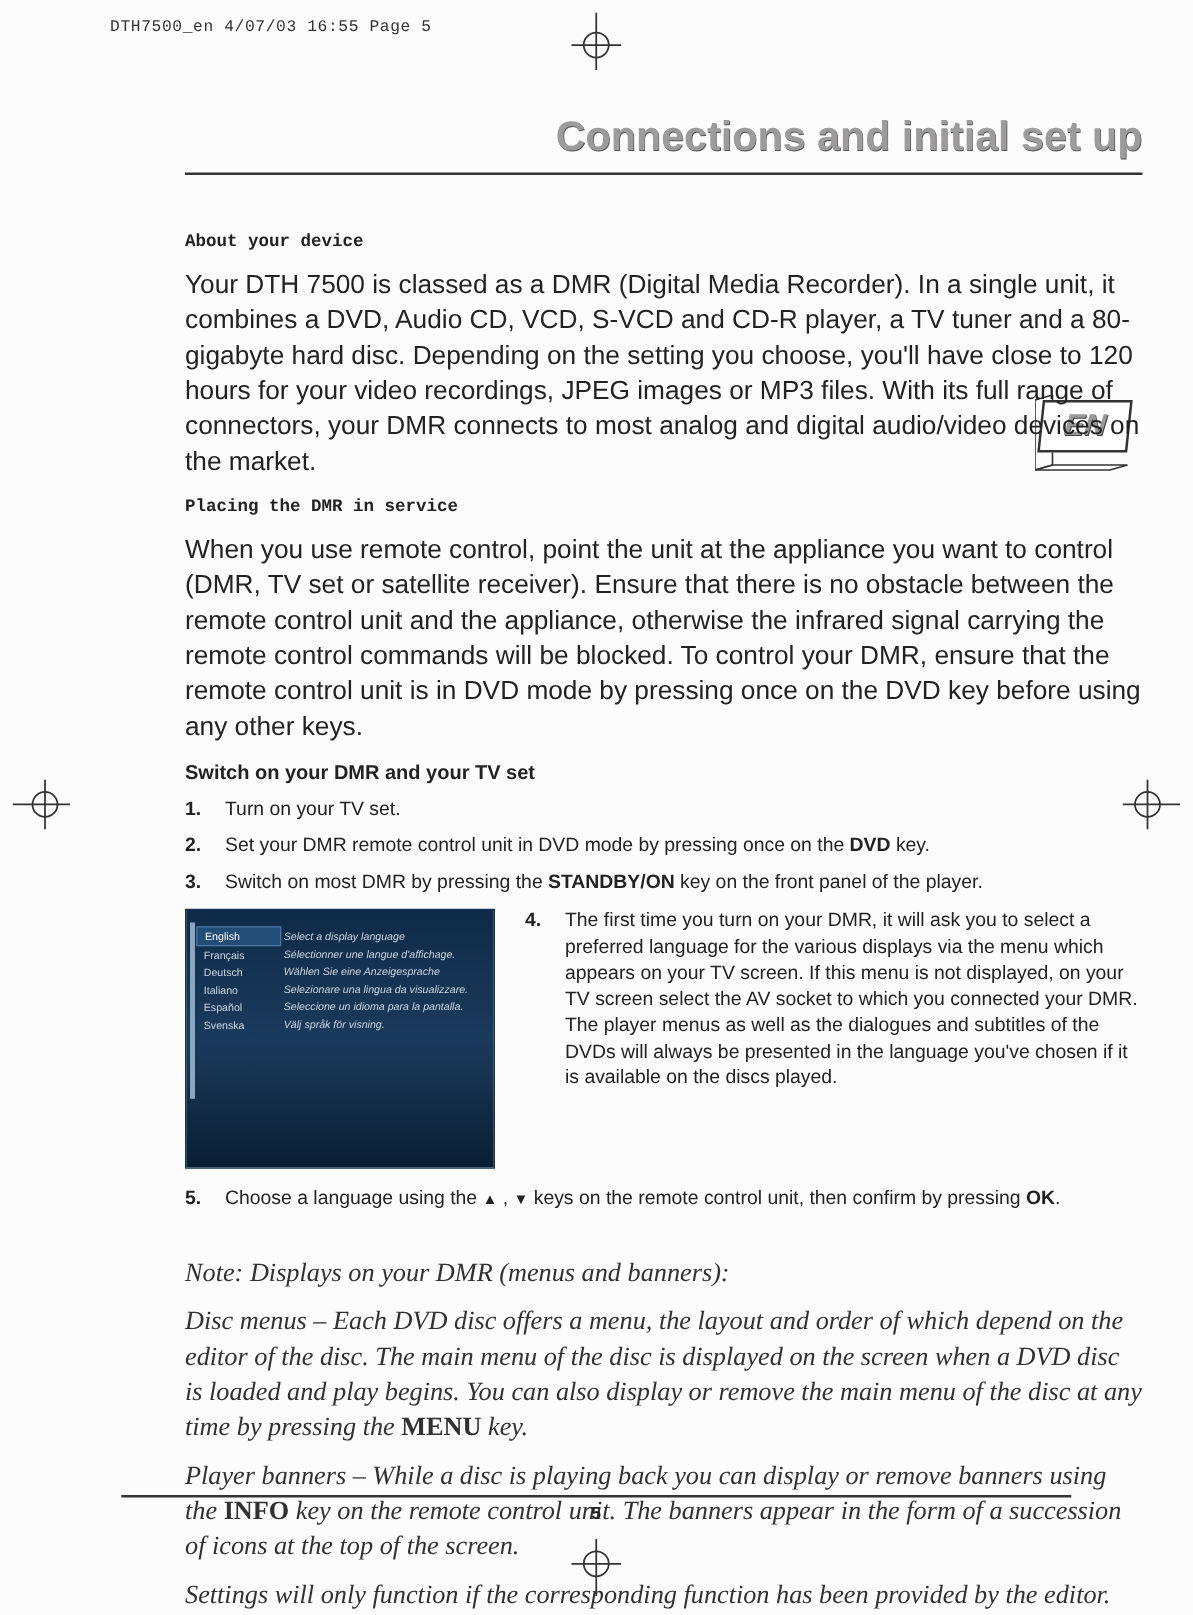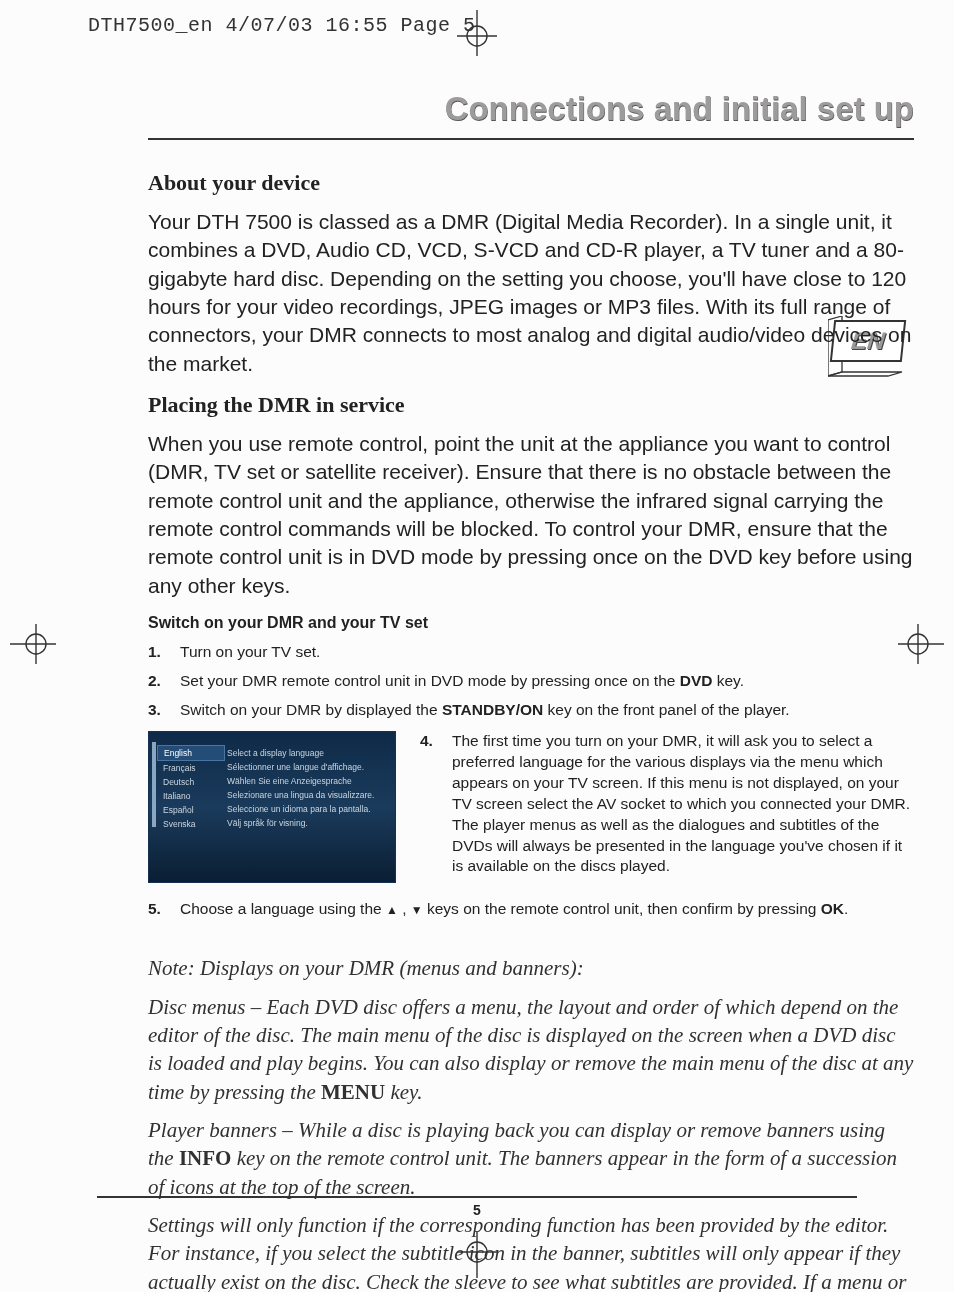--- a/index.html
+++ b/index.html
@@ -9,21 +9,21 @@
     background: #fcfcfc;
     font-family: Georgia, serif;
     position: relative;
     color: #222;
   }
   .crop-header {
     position: absolute;
     top: 14px;
     left: 88px;
     font-family: "Courier New", monospace;
-    font-size: 20px;
+    font-size: 13px;
     letter-spacing: 0.5px;
     color: #333;
   }
   .crop-mark-top, .crop-mark-bottom {
     position: absolute;
     left: 50%;
     transform: translateX(-50%);
   }
   .crop-mark-top { top: 10px; }
   .crop-mark-bottom { bottom: 10px; }
@@ -42,25 +42,25 @@
   }
   .page-title {
     font-family: Arial, Helvetica, sans-serif;
     font-size: 33px;
     font-weight: 800;
     color: #9d9b9b;
     text-shadow: 0.5px 0.5px 0 #555;
     text-align: right;
     padding-bottom: 10px;
     border-bottom: 2px solid #333;
-    margin-bottom: 30px;
+    margin-bottom: 46px;
   }
   h2 {
-    font-family: Liberation Serif, serif;
-    font-size: 22px;
+    font-family: Liberation Mono, monospace;
+    font-size: 14px;
     font-weight: 700;
     margin-top: 4px;
     margin-bottom: 12px;
   }
   h3 {
     font-family: Arial, Helvetica, sans-serif;
     font-size: 16px;
     font-weight: 700;
     margin-top: 14px;
     margin-bottom: 10px;
@@ -83,39 +83,39 @@
   ol li .num { font-weight: 700; min-width: 20px; }
   ol li .txt { flex: 1; }
   .step4-row {
     display: flex;
     gap: 24px;
     align-items: flex-start;
     margin: 10px 0 14px;
   }
   .lang-box {
     width: 248px;
-    height: 152px;
+    height: 208px;
     background: linear-gradient(#0e2a48, #1b3b5c 50%, #0a1e33);
     border: 1px solid #163253;
     position: relative;
     padding: 14px 8px 8px 8px;
     display: flex;
     font-family: Arial, sans-serif;
     font-size: 8.5px;
     color: #cad6e0;
   }
   .lang-col1 { width: 68px; }
   .lang-col1 div { padding: 2px 4px 2px 6px; }
   .lang-col1 .sel {
     background: #234c76;
     color: #fff;
     border: 1px solid #4a75a0;
     margin-top: -1px;
   }
-  .lang-col2 { flex: 1; }
+  .lang-col2 { flex: 1; font-style: italic; }
   .lang-col2 div { padding: 2px 0 2px 2px; }
   .lang-side-bar {
     position: absolute;
     left: 3px; top: 10px; bottom: 55px;
     width: 4px;
     background: #89a7c2;
   }
   .note-block {
     margin-top: 34px;
     font-family: Georgia, serif;
@@ -222,21 +222,21 @@
     <li>
         <span class="num">1.</span>
         <span class="txt">Turn on your TV set.</span>
       </li>
     <li>
         <span class="num">2.</span>
         <span class="txt"><span>Set your DMR remote control unit in DVD mode by pressing once on the </span><b>DVD</b><span> key.</span></span>
       </li>
     <li>
         <span class="num">3.</span>
-        <span class="txt"><span>Switch on your DMR by displayed the </span><b>STANDBY/ON</b><span> key on the front panel of the player.</span></span>
+        <span class="txt"><span>Switch on most DMR by pressing the </span><b>STANDBY/ON</b><span> key on the front panel of the player.</span></span>
       </li>
   </ol>
 
   <div class="step4-row">
     <div class="lang-box">
       <div class="lang-side-bar"></div>
       <div class="lang-col1">
         <div class="sel">English</div>
         <div>Français</div>
         <div>Deutsch</div>

